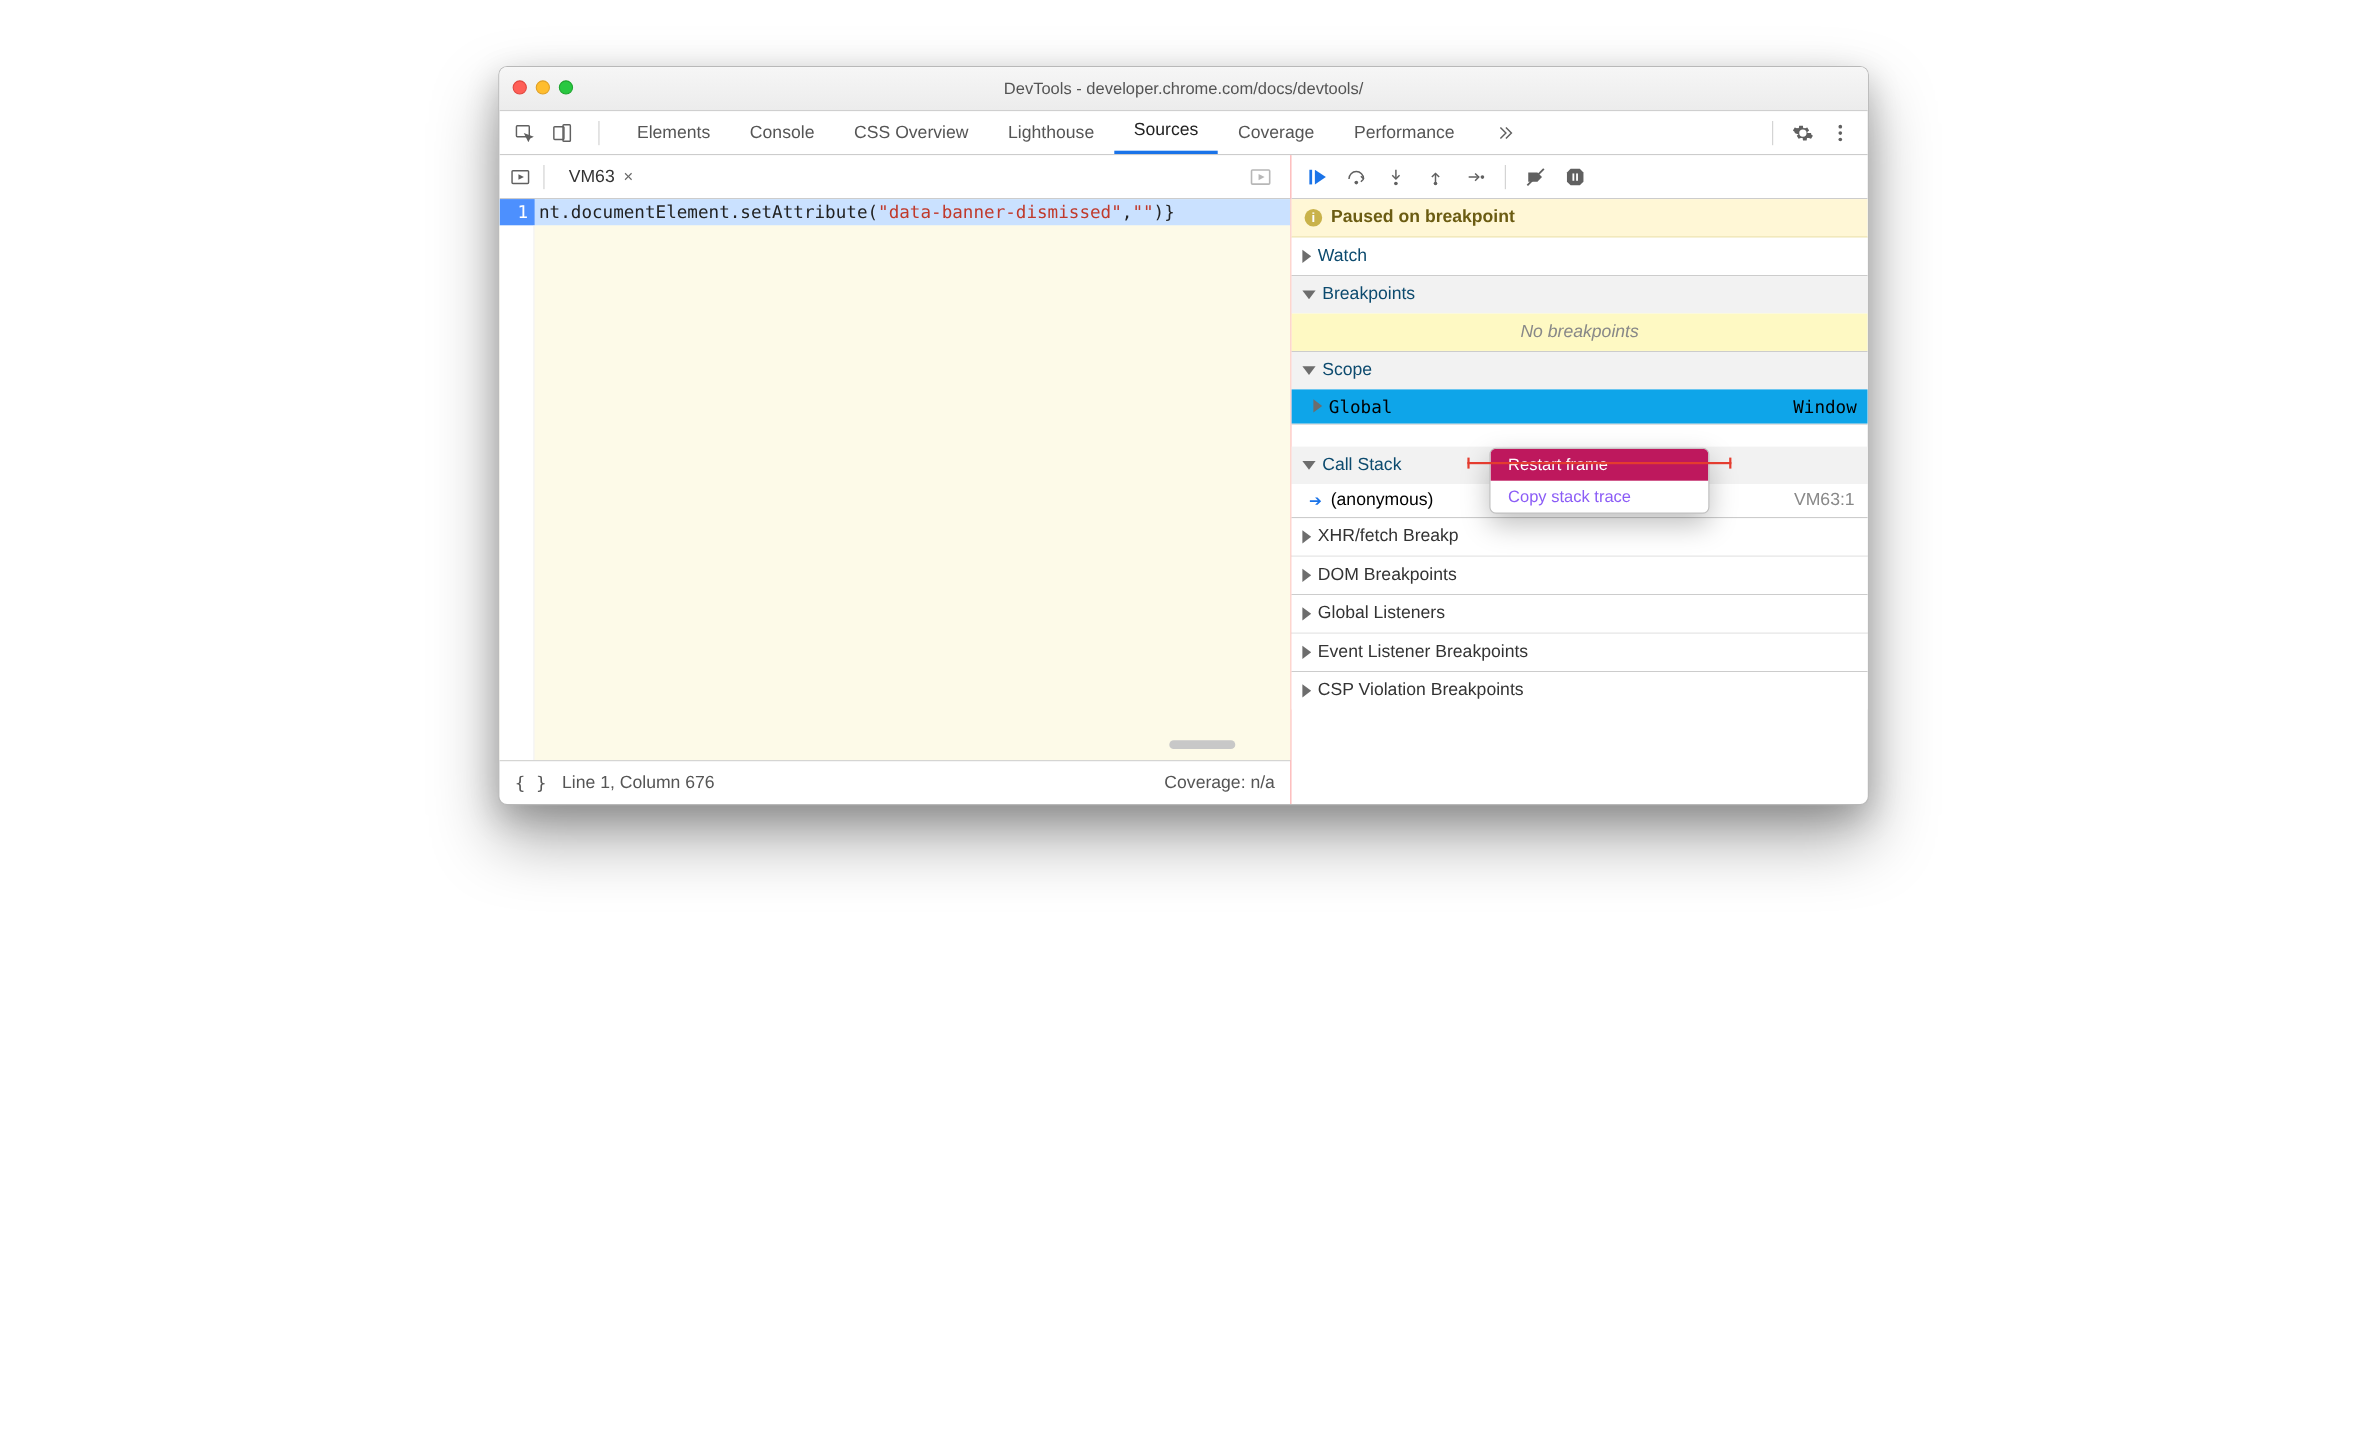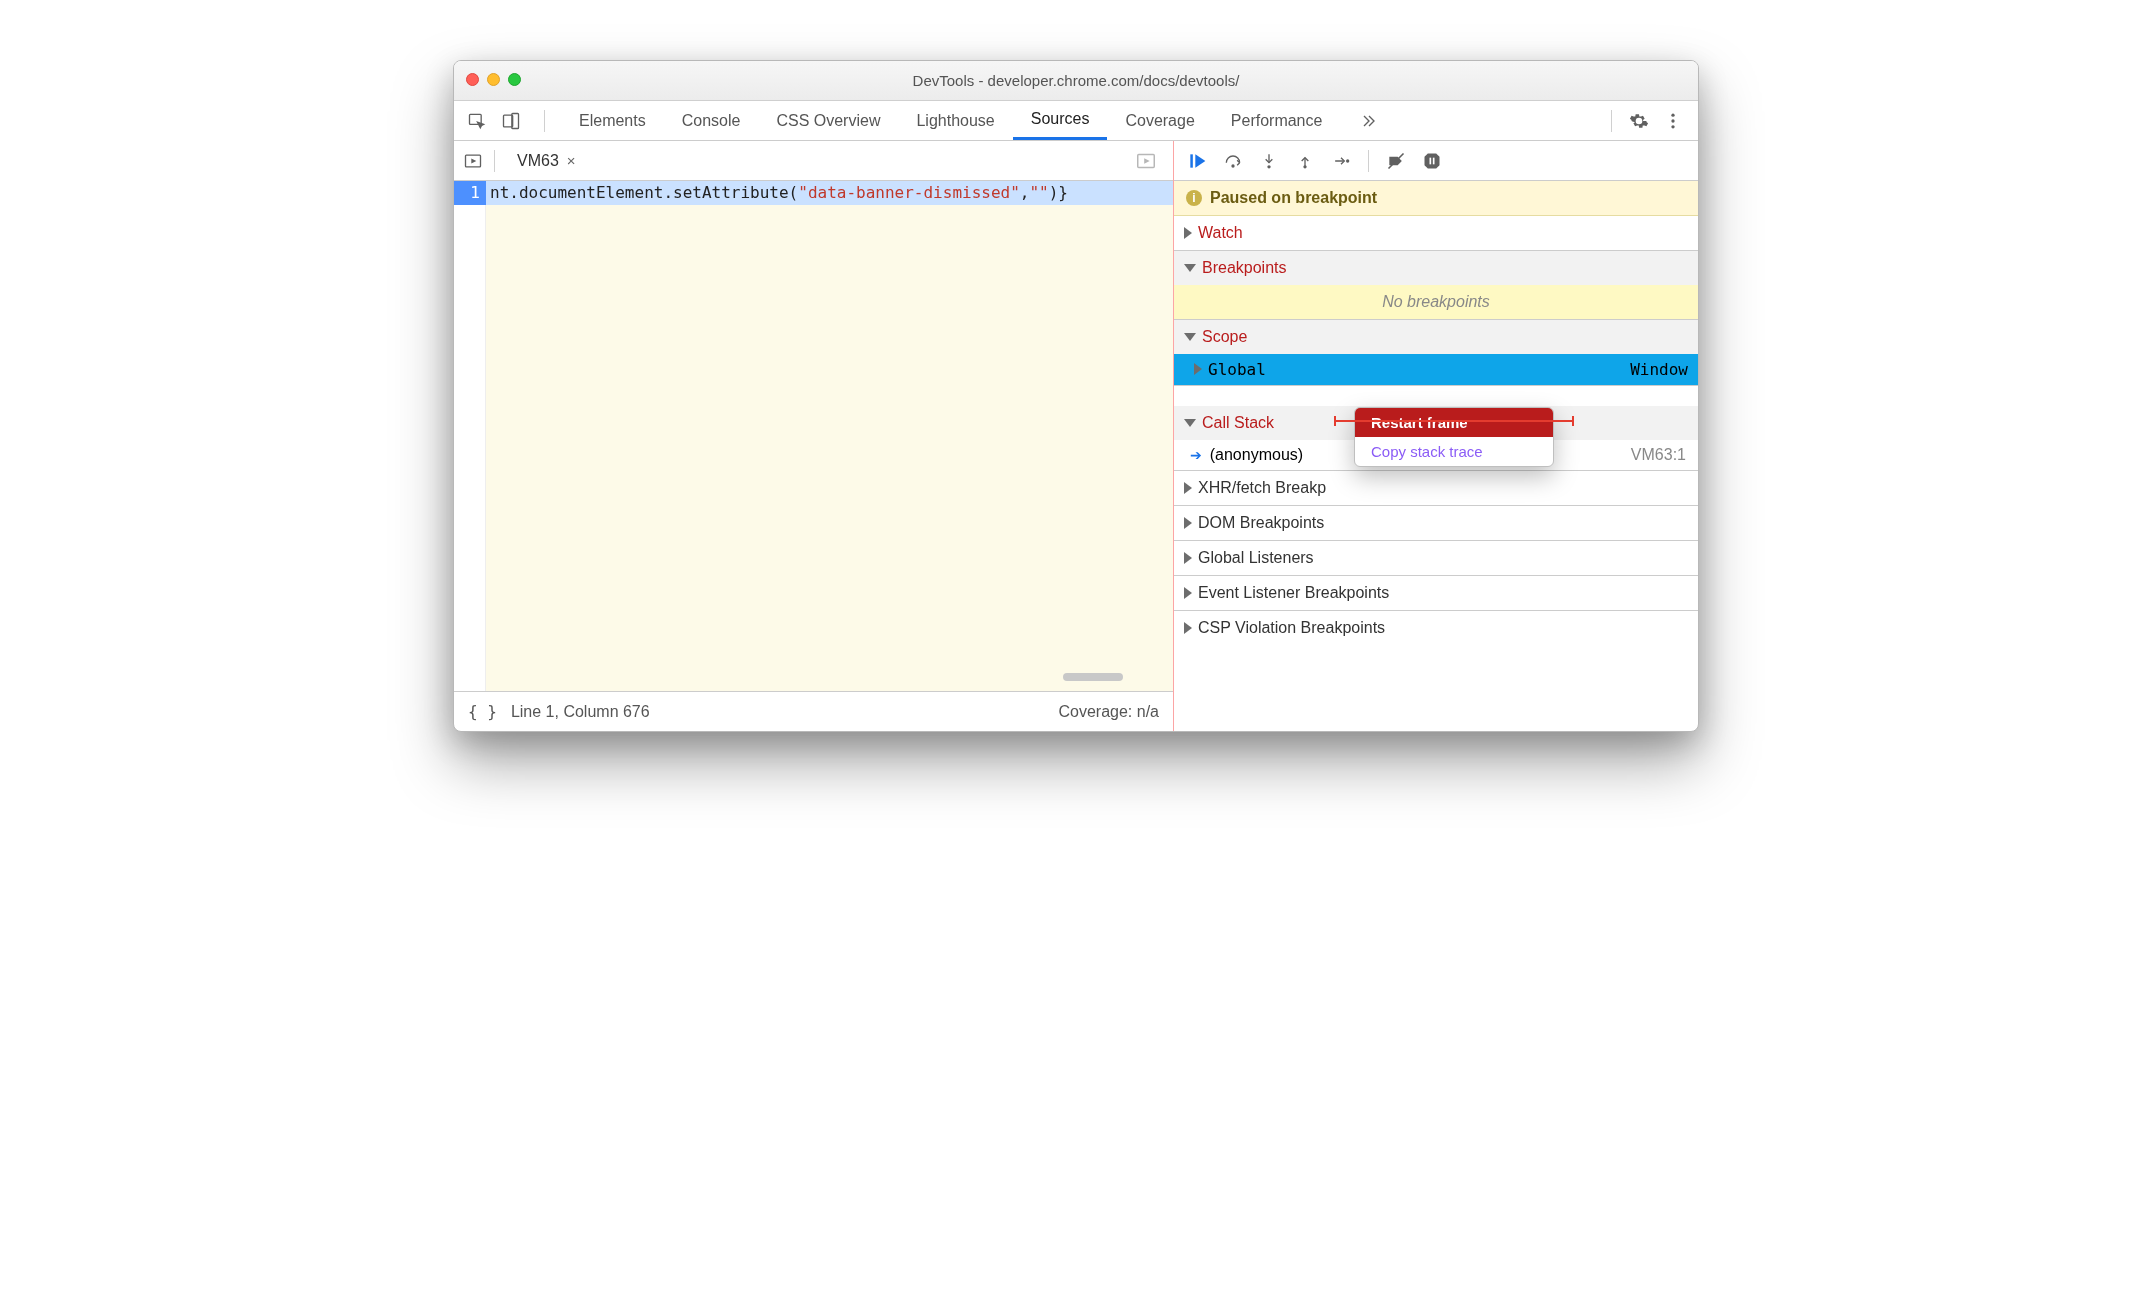--- a/index.html
+++ b/index.html
@@ -200,21 +200,21 @@
     display:flex; align-items:center; gap:8px;
   }
   .pause-banner .info-i { width:16px; height:16px; border-radius:50%; background:#c9b24a; color:#fff; font-size:12px; display:inline-flex; align-items:center; justify-content:center; font-weight:700; }
   .section {
     border-bottom:1px solid #ccc;
   }
   .section-header {
     display:flex; align-items:center;
     padding: 8px 10px;
     font-size:16px;
-    color:#b91c1c;
+    color:#0c4a6e;
     gap:6px;
     background:#f2f2f2;
   }
   .section-header.plain { background:#fff; }
   .tri { width:0; height:0; display:inline-block; }
   .tri.right { border-top:6px solid transparent; border-bottom:6px solid transparent; border-left:8px solid #6d6d6d; }
   .tri.down { border-left:6px solid transparent; border-right:6px solid transparent; border-top:8px solid #6d6d6d; }
   .no-breakpoints { text-align:center; color:#888; font-style:italic; font-size:16px; padding: 8px 0; background:#fef9c3;}
   .scope-row {
     display:flex; justify-content:space-between;
@@ -248,24 +248,23 @@
     box-shadow: 0 10px 25px rgba(0,0,0,0.25);
     overflow:hidden;
     z-index:50;
   }
   .ctxitem {
     padding: 6px 16px;
     font-size:15px;
     color:#8b5cf6;
   }
   .ctxitem.selected {
-    background:#b91c1c;
+    background:#be185d;
     color:#fff;
     position:relative;
-    font-weight:bold;
   }
   .strike-line {
     position:absolute;
     height:2px; background:#e43c2f;
     top:50%;
     transform:translateY(-50%);
     z-index:60;
   }
   .strike-line .bar-end {
     position:absolute; top:-4px; width:2px; height:10px; background:#e43c2f;

